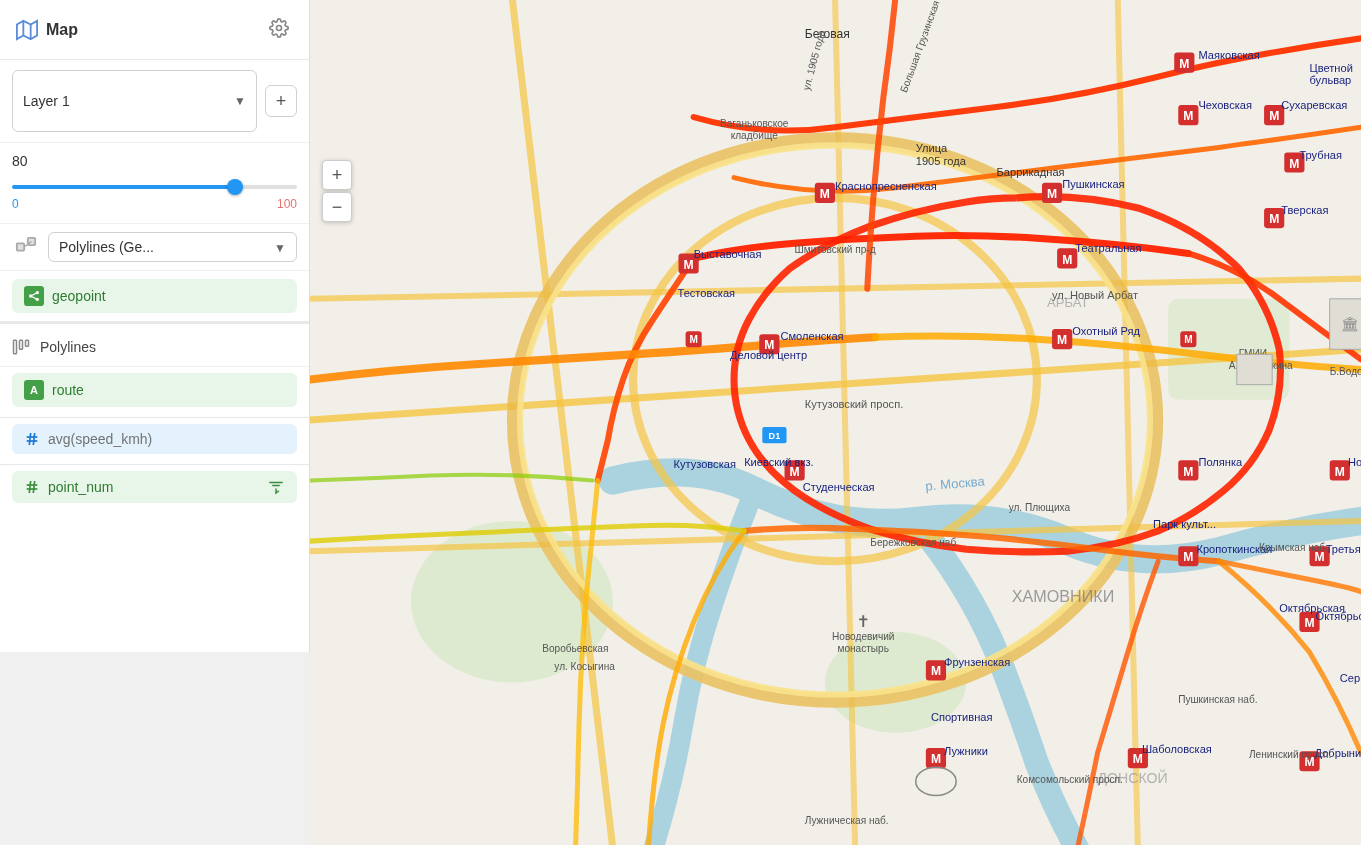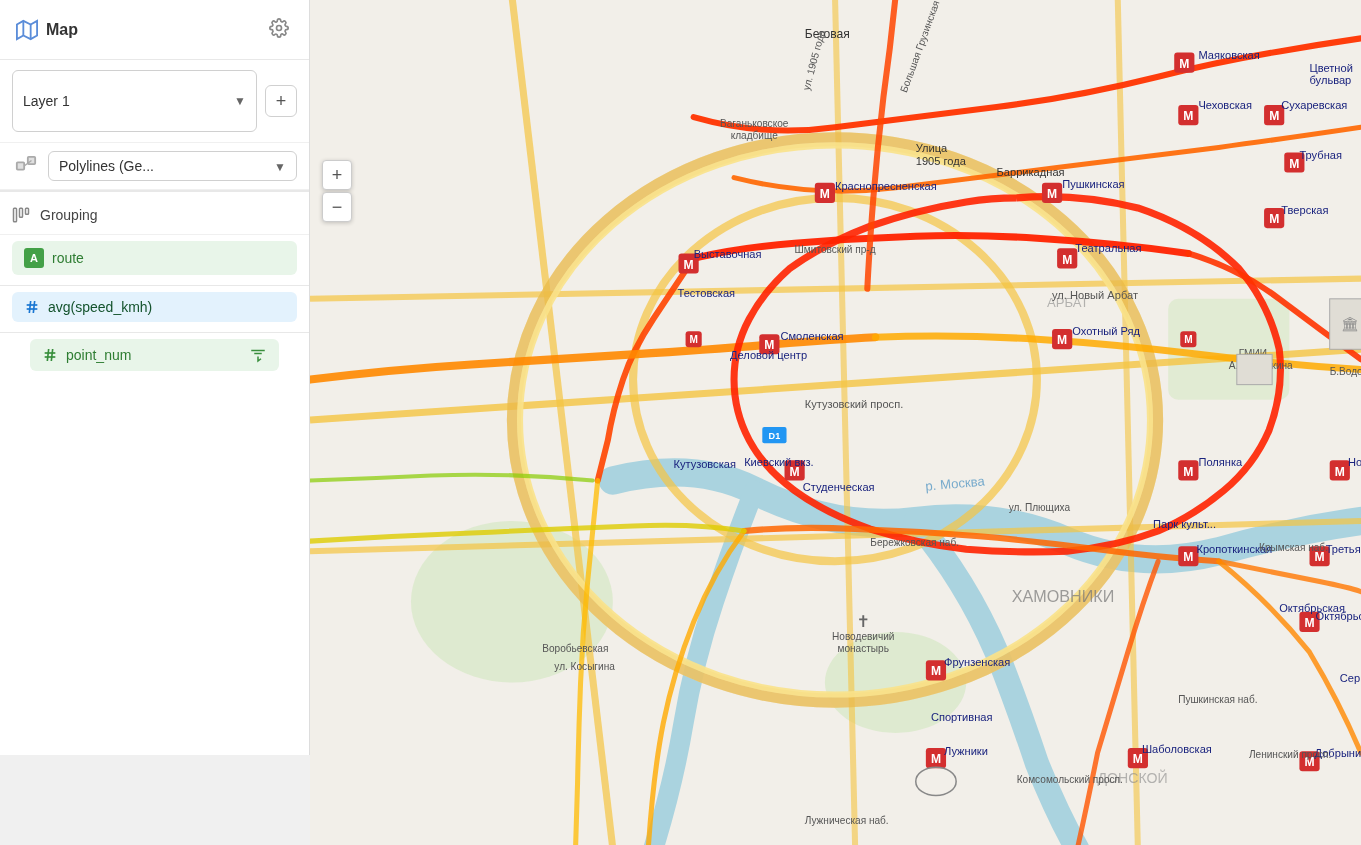--- a/index.html
+++ b/index.html
@@ -2,21 +2,21 @@
 <html><head>
   <meta charset="utf-8">
   <style>
     * { box-sizing: border-box; margin: 0; padding: 0; }
     body { display: flex; width: 1361px; height: 845px; overflow: hidden; font-family: -apple-system, BlinkMacSystemFont, 'Segoe UI', Arial, sans-serif; background: #f0f0f0; }
 
     
     #left-panel {
       width: 310px;
       min-width: 310px;
-      height: 755px;
+      height: 652px;
       background: #fff;
       display: flex;
       flex-direction: column;
       border-right: 1px solid #ddd;
       overflow-y: auto;
     }
 
     
     .panel-header {
       display: flex;
@@ -216,30 +216,30 @@
     
     .colors-chip {
       background: #e3f2fd;
       border-radius: 6px;
       padding: 7px 12px;
       margin: 6px 12px 10px;
       display: flex;
       align-items: center;
       gap: 8px;
       font-size: 14px;
-      color: #14532d;
+      color: #737373;
       cursor: pointer;
     }
 
     
     .order-chip {
       background: #e8f5e9;
       border-radius: 6px;
       padding: 7px 12px;
-      margin: 6px 30px 10px;
+      margin: 6px 12px 10px;
       display: flex;
       align-items: center;
       justify-content: space-between;
       font-size: 14px;
       color: #2e7d32;
       cursor: pointer;
     }
     .order-chip-left {
       display: flex;
       align-items: center;
@@ -321,48 +321,71 @@
   <div class="layer-row">
     <div class="layer-select">
       <span>Layer 1</span>
       <span class="chevron-down">▼</span>
     </div>
     <button class="layer-add-btn">
       <span>+</span>
     </button>
   </div>
 
+  <div class="opacity-section">
+    <div class="opacity-value">80</div>
+    <div class="slider-container">
+      <input type="range" class="opacity-slider" min="0" max="100" value="80" style="">
+    </div>
+    <div class="slider-labels">
+      <span class="slider-label-min">0</span>
+      <span class="slider-label-max">100</span>
+    </div>
+  </div>
 
   <div class="geom-row">
     <div class="geom-icon">
       <svg width="22" height="22" viewBox="0 0 24 24" fill="none" stroke="#888" stroke-width="2">
         <rect x="2" y="8" width="8" height="8" rx="1" fill="#e0e0e0" stroke="#aaa"></rect>
         <rect x="14" y="2" width="8" height="8" rx="1" fill="#e0e0e0" stroke="#aaa"></rect>
         <line x1="10" y1="12" x2="18" y2="6" stroke="#aaa" stroke-width="1.5"></line>
       </svg>
     </div>
     <div class="geom-select">
       <span>Polylines (Ge...</span>
       <span class="chevron-down">▼</span>
     </div>
   </div>
 
+  <div class="chip-row">
+    <div class="chip">
+      <svg class="chip-icon" viewBox="0 0 24 24" fill="none">
+        <rect width="24" height="24" rx="4" fill="#43a047"></rect>
+        <circle cx="8" cy="12" r="2" fill="white"></circle>
+        <circle cx="16" cy="8" r="2" fill="white"></circle>
+        <circle cx="16" cy="16" r="2" fill="white"></circle>
+        <line x1="8" y1="12" x2="16" y2="8" stroke="white" stroke-width="1.5"></line>
+        <line x1="8" y1="12" x2="16" y2="16" stroke="white" stroke-width="1.5"></line>
+      </svg>
+      <span>geopoint</span>
+    </div>
+  </div>
 
   <div class="section-divider"></div>
 
 
   <div class="section-divider"></div>
 
   <div class="section-header">
     <svg width="18" height="18" viewBox="0 0 24 24" fill="none" stroke="#888" stroke-width="2">
       <rect x="2" y="3" width="4" height="18" rx="1"></rect>
       <rect x="10" y="3" width="4" height="12" rx="1"></rect>
       <rect x="18" y="3" width="4" height="8" rx="1"></rect>
     </svg>
-    <span class="section-title">Grouping</span>
+    <span class="section-title">Polylines</span>
   </div>
 
   <div class="grouping-chip">
     <div class="grouping-chip-icon">A</div>
     <span>route</span>
   </div>
 
   <div class="section-divider"></div>
 
 

